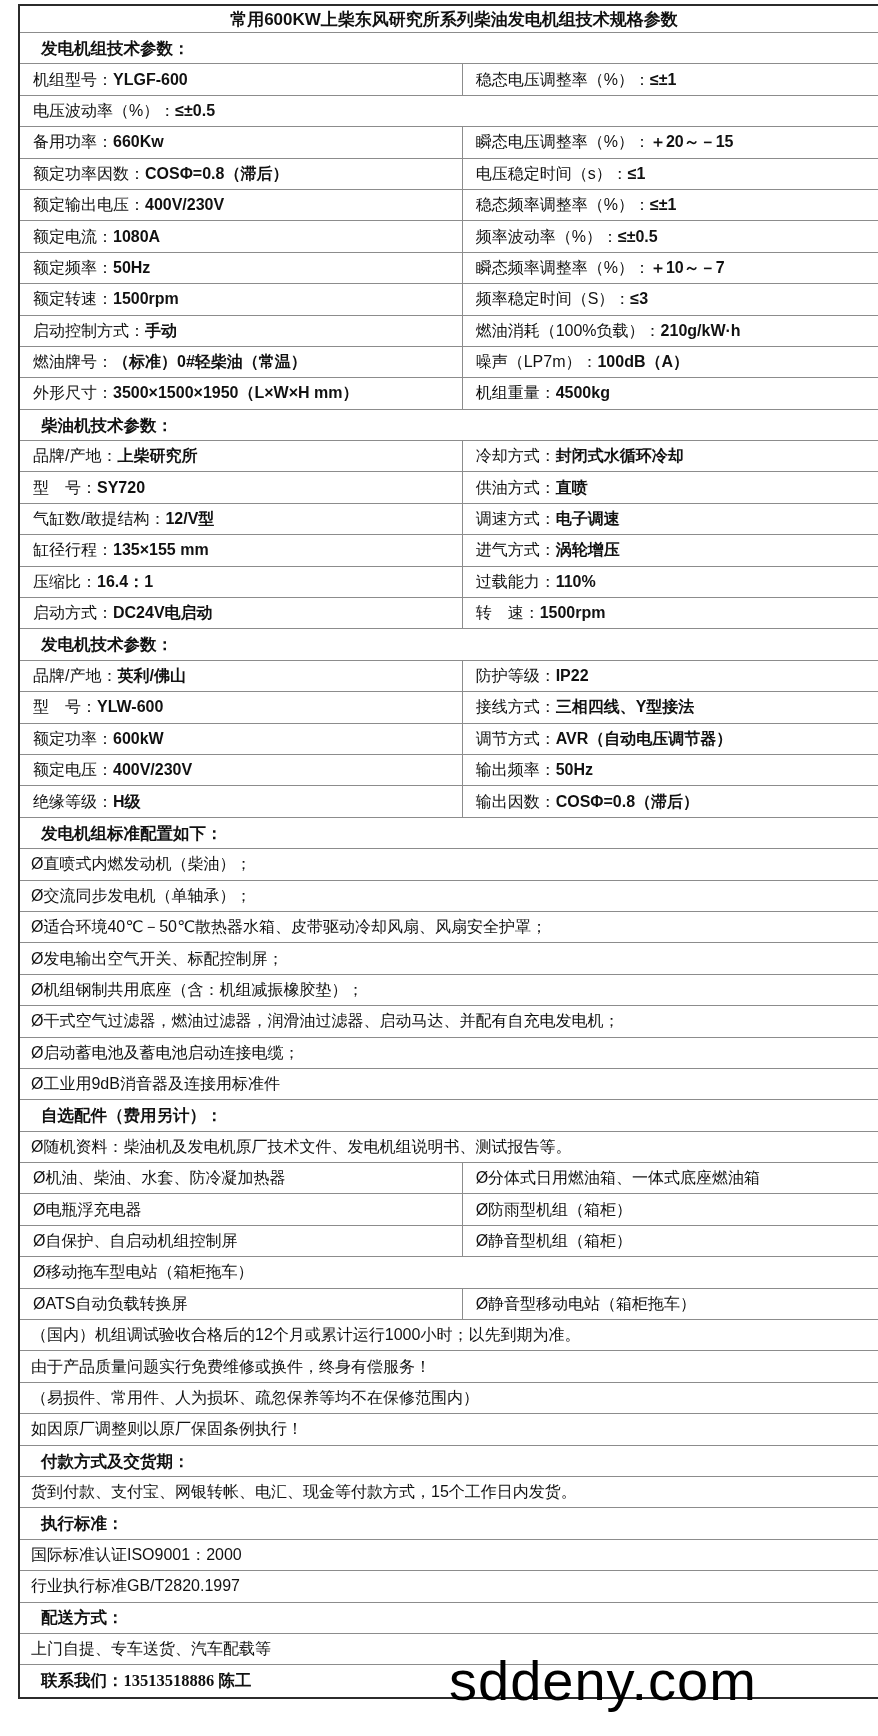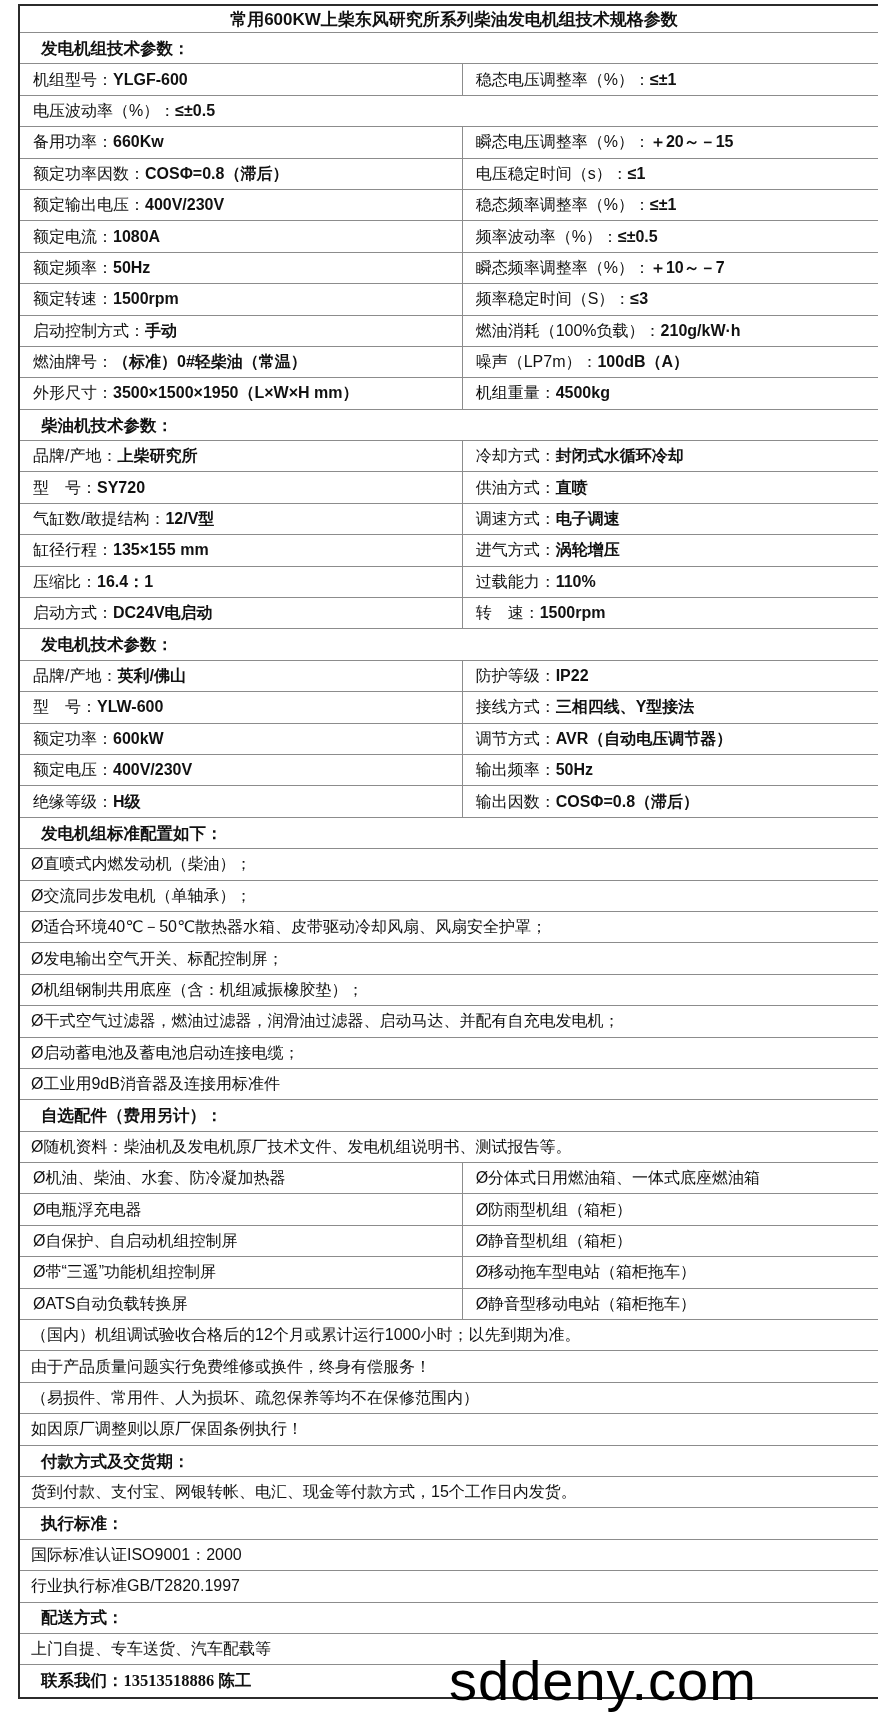--- a/index.html
+++ b/index.html
@@ -358,24 +358,20 @@
         <div class="cell left">
           <span class="lbl">Ø自保护、自启动机组控制屏</span>
           <span class="val"></span>
         </div>
         <div class="cell right">
           <span class="lbl">Ø静音型机组（箱柜）</span>
           <span class="val"></span>
         </div>
       </div>
       <div class="row pair-row">
-        <div class="cell left">
-          <span class="lbl">Ø带“三遥”功能机组控制屏</span>
-          <span class="val"></span>
-        </div>
         <div class="cell right">
           <span class="lbl">Ø移动拖车型电站（箱柜拖车）</span>
           <span class="val"></span>
         </div>
       </div>
       <div class="row pair-row">
         <div class="cell left">
           <span class="lbl">ØATS自动负载转换屏</span>
           <span class="val"></span>
         </div>

